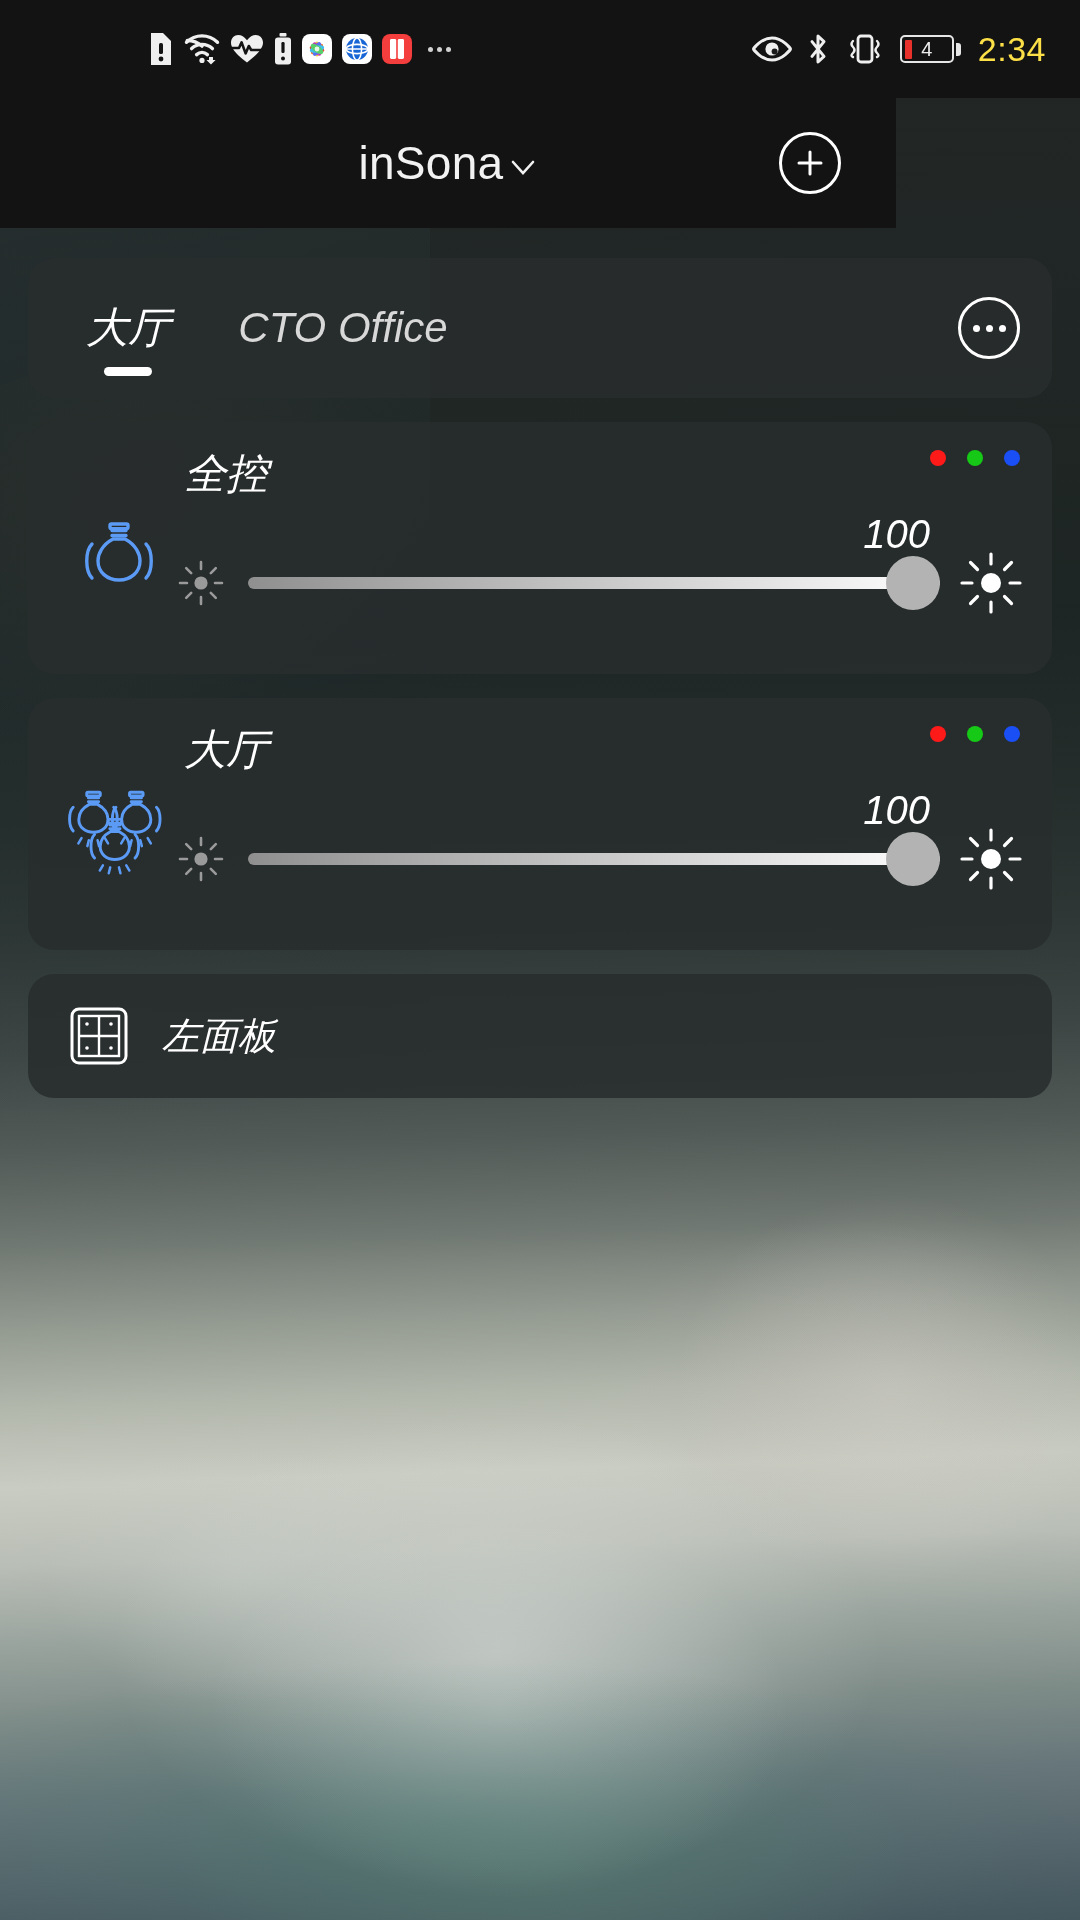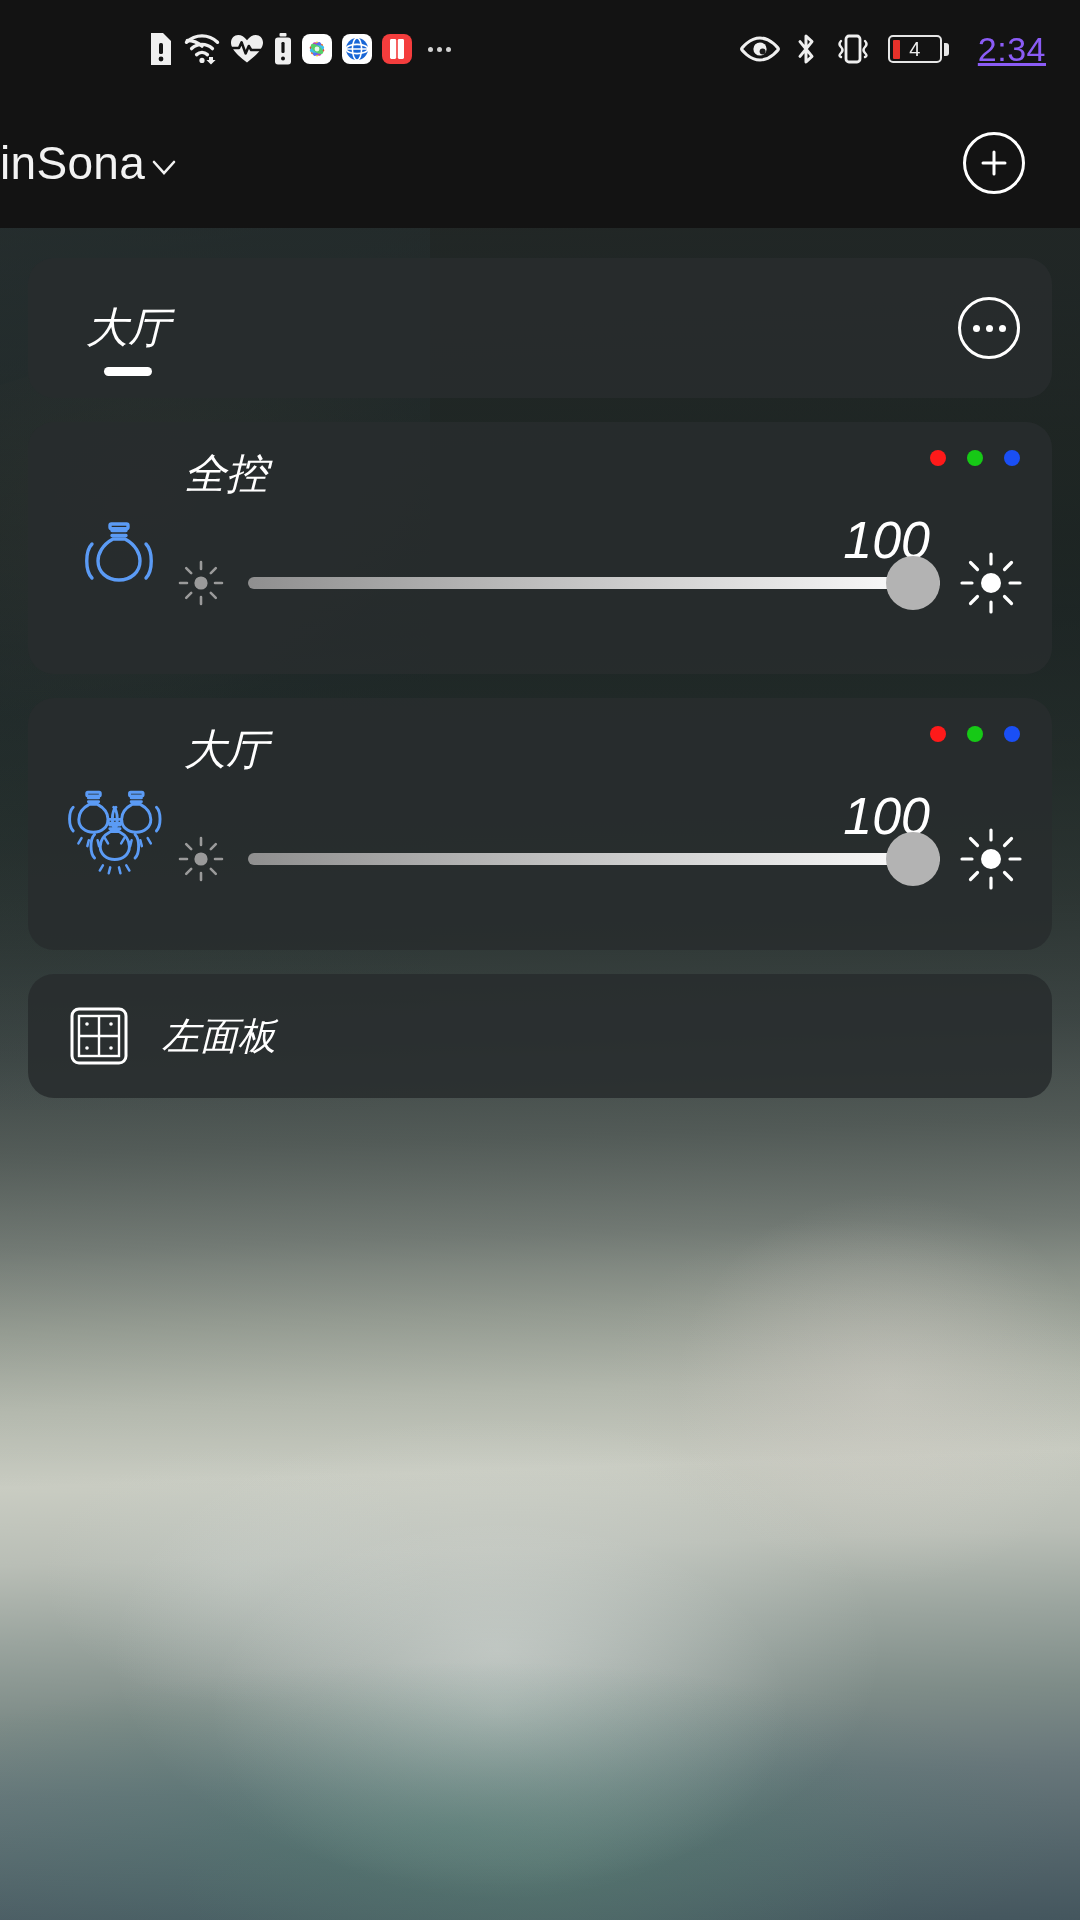--- a/index.html
+++ b/index.html
@@ -116,28 +116,28 @@
     width:7px; height:19px; background:#e8312a; border-radius:1px;
   }
   .batt-num {
     position:absolute; left:0; right:0; text-align:center;
     font-size:20px; color:#ededed; line-height:1;
   }
   .batt-cap {
     width:5px; height:13px; background:#e6e6e6; border-radius:0 3px 3px 0; margin-left:2px;
   }
   .clock {
-    font-size:34px; color:#8b5cf6; letter-spacing:0.5px; margin-left:16px;text-decoration:underline;
+    font-size:34px; color:#fde047; letter-spacing:0.5px; margin-left:4px;
   }
 
   
   .header {
-    position:absolute; left:0; top:98px; width:1080px; height:130px;
+    position:absolute; left:0; top:98px; width:896px; height:130px;
     background:#131313;
-    display:flex; align-items:center; justify-content:flex-start;
+    display:flex; align-items:center; justify-content:center;
   }
   .title-wrap {
     display:flex; align-items:center; gap:4px;
   }
   .app-title {
     font-size:46px; color:#f2f2f2; font-weight:400; letter-spacing:0.3px;
   }
   .chev {
     width:30px; height:30px; position:relative; top:4px;
   }
@@ -205,21 +205,21 @@
     position:absolute; right:32px; top:28px;
     display:flex; gap:21px; align-items:center;
   }
   .rgb-dots i { width:16px; height:16px; border-radius:50%; display:block; }
   .lc-icon {
     position:absolute; left:48px; top:92px;
     width:86px; height:86px;
   }
   .lc-value {
     position:absolute; right:122px; top:92px;
-    font-size:52px; color:#ffffff; line-height:1;
+    font-size:40px; color:#ffffff; line-height:1;
   }
   .slider-row {
     position:absolute; left:148px; right:28px; bottom:58px;
     display:flex; align-items:center; gap:0;
   }
   .sun-small { width:50px; height:50px; flex:none; }
   .track-wrap {
     position:relative; flex:1; height:44px; margin:0 18px 0 22px;
     display:flex; align-items:center;
   }
@@ -366,20 +366,24 @@
   </div>
 
   <div class="content">
 
     <div class="card tabs-card">
       <div class="tabs">
         <div class="tab tab-0 active">
           <span class="tab-label">大厅</span>
           <span class="tab-underline"></span>
         </div>
+        <div class="tab tab-2">
+          <span class="tab-label">CTO Office</span>
+
+        </div>
       </div>
       <div class="tabs-more">
         <i></i>
           <i></i>
           <i></i>
       </div>
     </div>
 
     <div class="card light-card">
       <div class="lc-name">全控</div>

